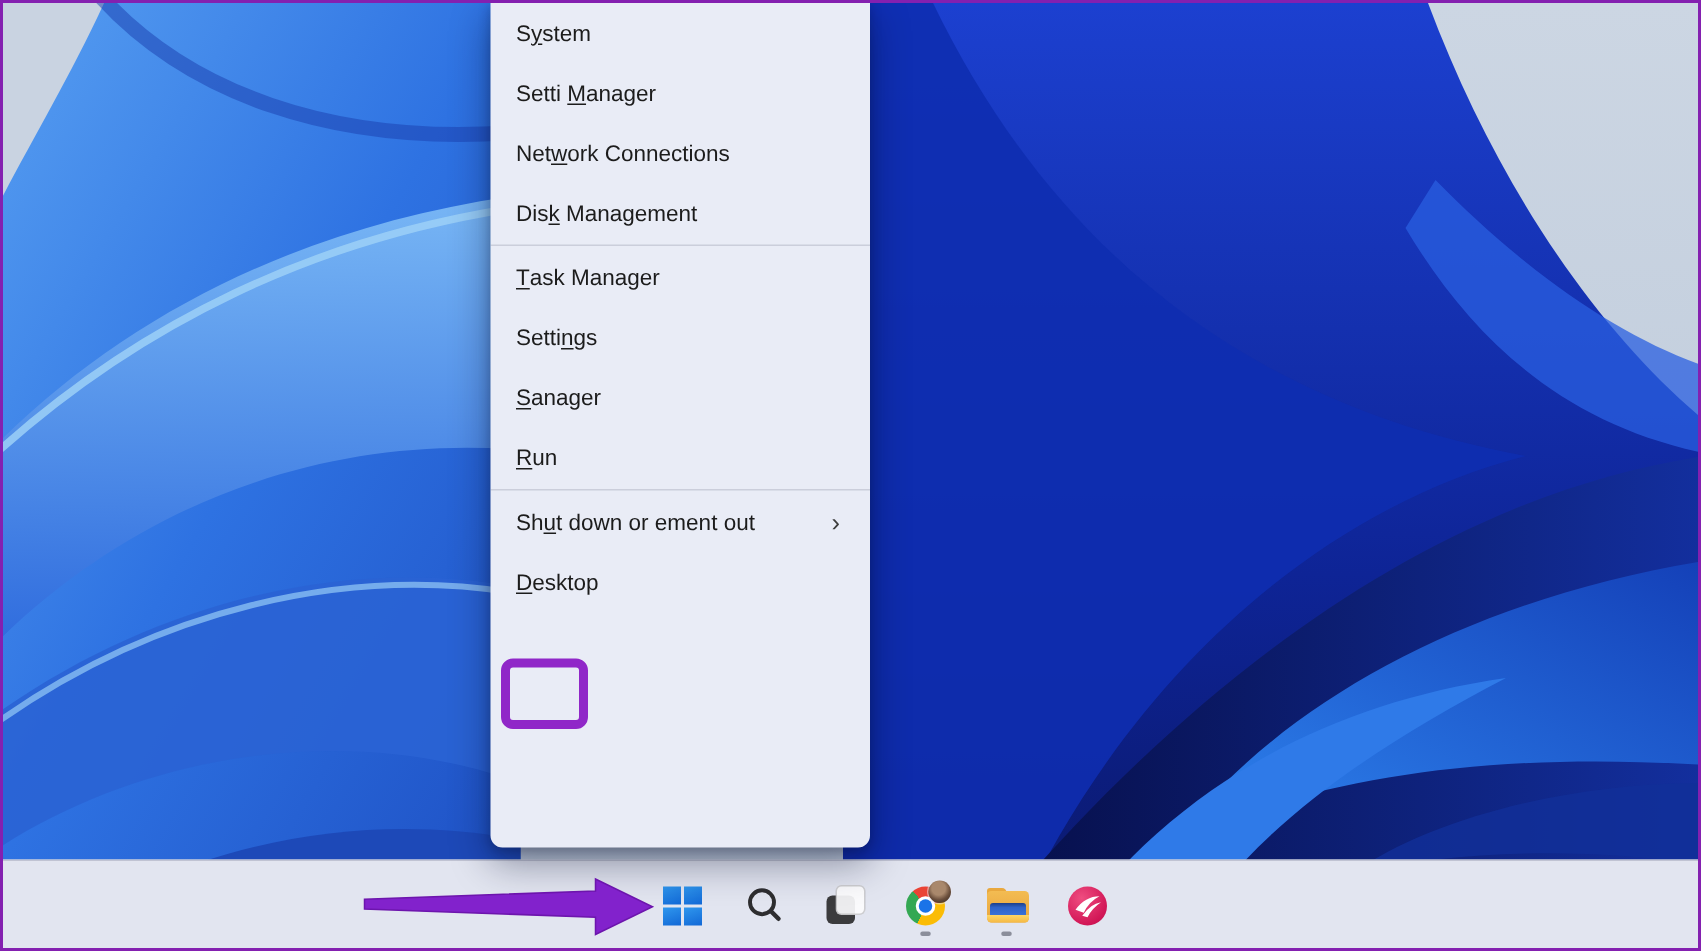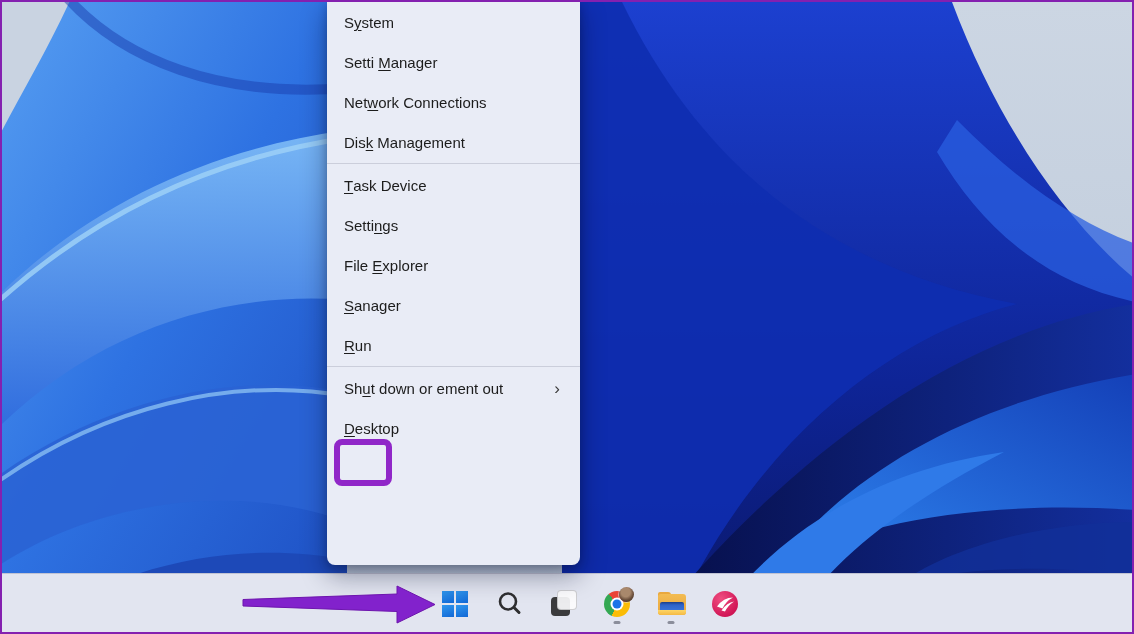--- a/index.html
+++ b/index.html
@@ -125,23 +125,22 @@
       <path d="M60 -10 C120 60 220 96 345 86" stroke="#1a3eae" stroke-width="10" fill="none" opacity="0.5"></path>
     </svg>
   </div>
 
   <div class="menu">
     <div class="mi"><span>S</span><span class="accel">y</span><span>stem</span></div>
     <div class="mi"><span>Setti </span><span class="accel">M</span><span>anager</span></div>
     <div class="mi"><span>Net</span><span class="accel">w</span><span>ork Connections</span></div>
     <div class="mi"><span>Dis</span><span class="accel">k</span><span> Management</span></div>
     <div class="sep"></div>
-    <div class="mi"><span></span><span class="accel">T</span><span>ask Device</span></div>
+    <div class="mi"><span></span><span class="accel">T</span><span>ask Manager</span></div>
     <div class="mi"><span>Setti</span><span class="accel">n</span><span>gs</span></div>
-    <div class="mi"><span>File </span><span class="accel">E</span><span>xplorer</span></div>
     <div class="mi"><span></span><span class="accel">S</span><span>anager</span></div>
     <div class="mi"><span></span><span class="accel">R</span><span>un</span></div>
     <div class="sep"></div>
     <div class="mi"><span>Sh</span><span class="accel">u</span><span>t down or ement out</span><span class="chev">›</span></div>
     <div class="mi"><span></span><span class="accel">D</span><span>esktop</span></div>
   </div>
 
   <div class="run-box"></div>
 
   <svg class="arrow-svg" width="1134" height="634" viewBox="0 0 1134 634">

